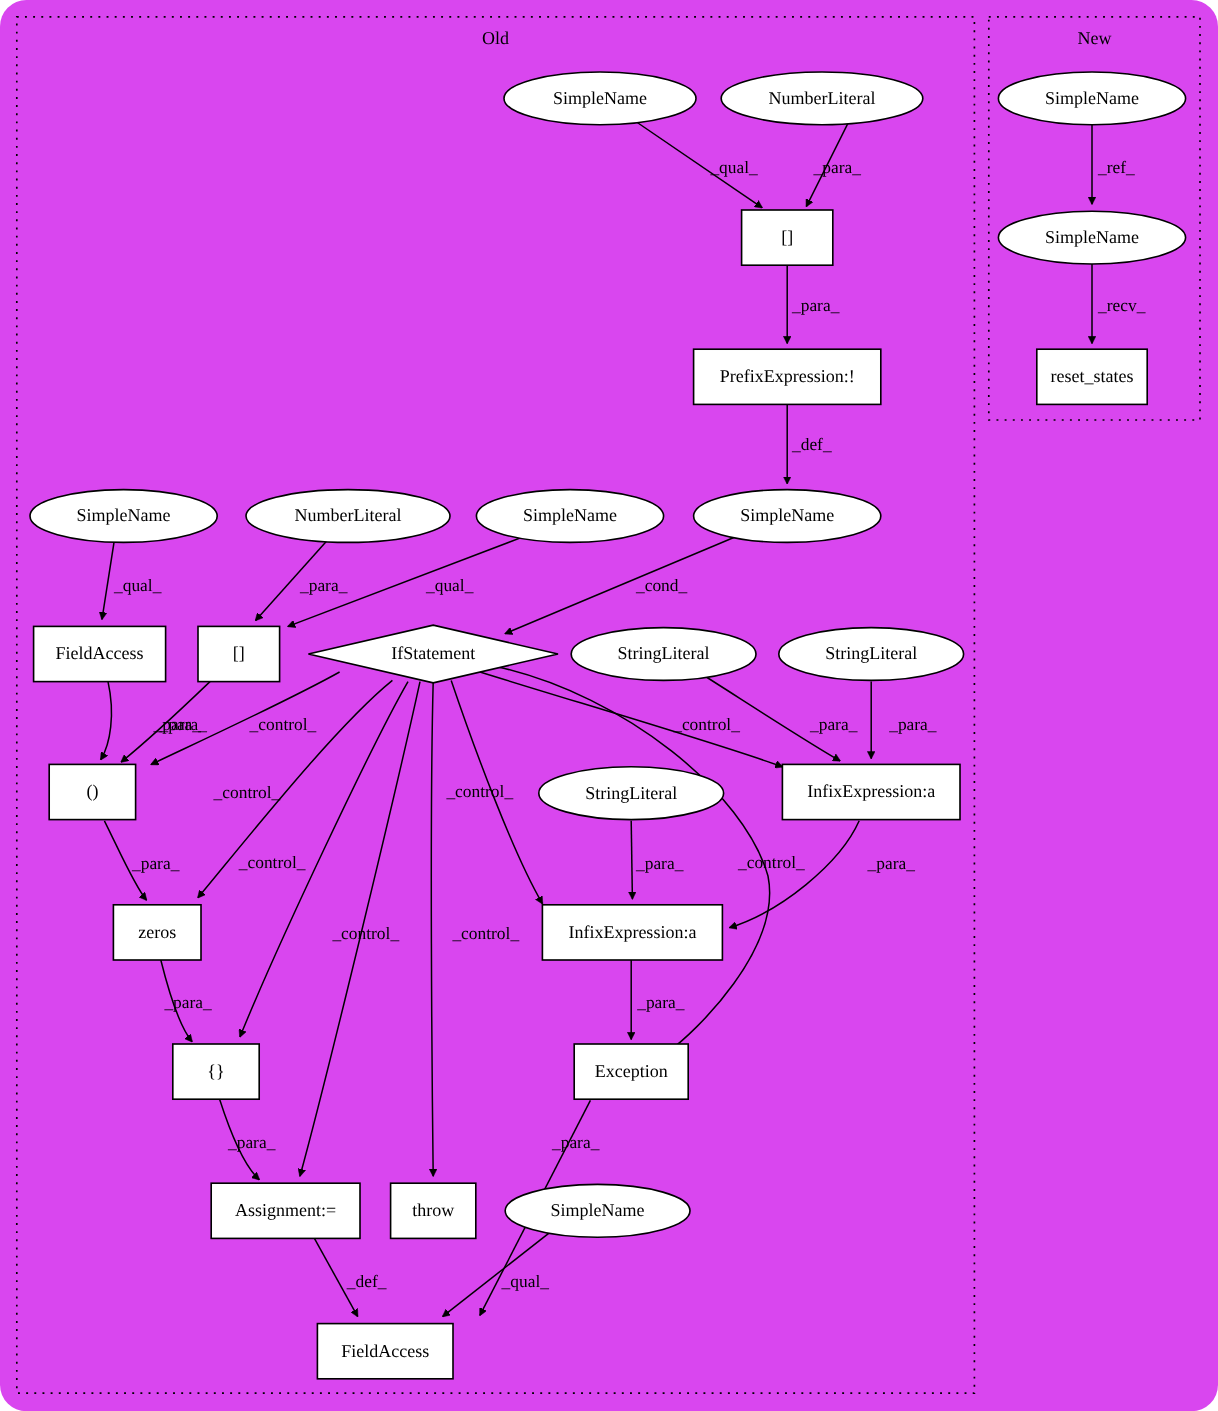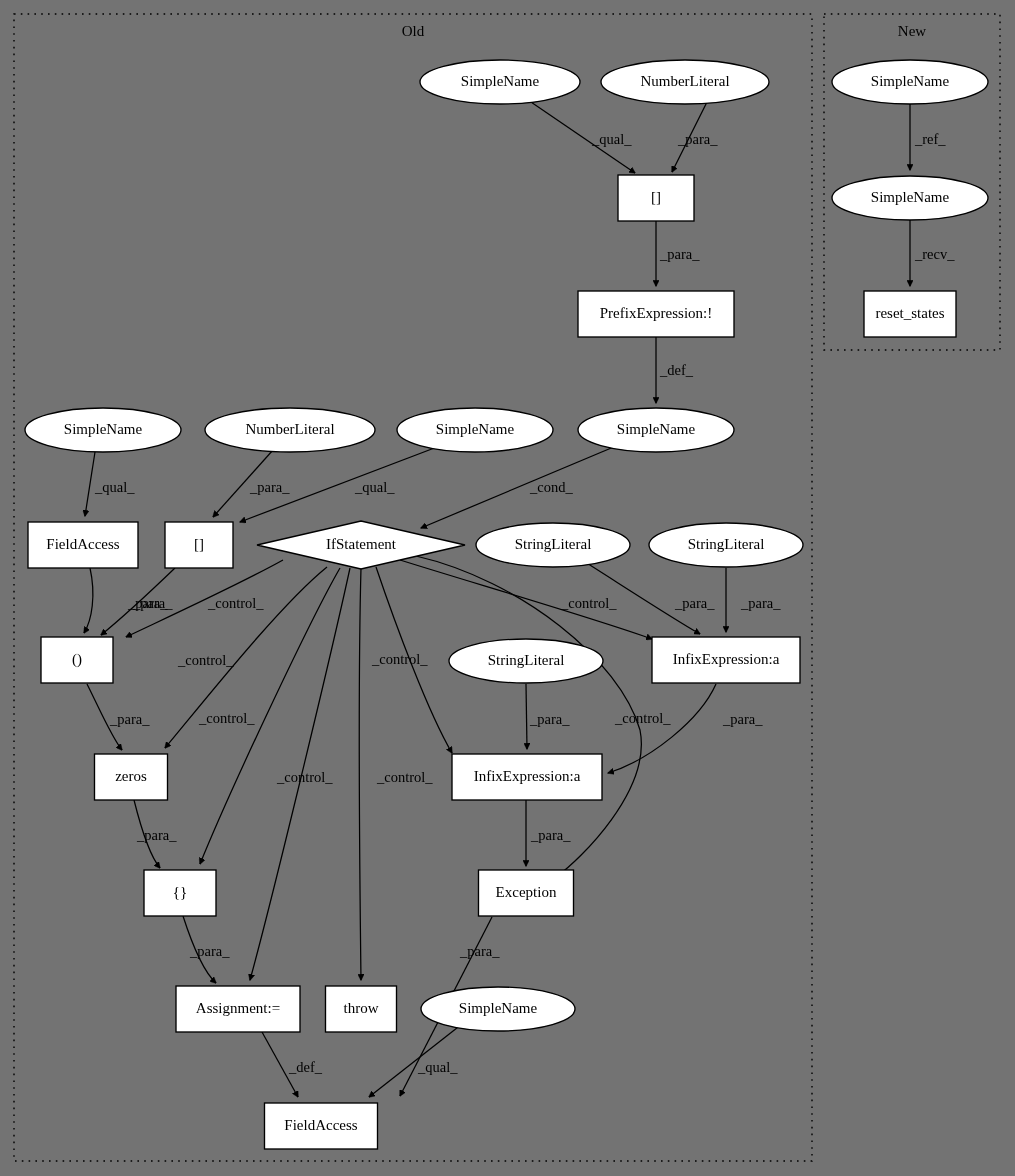--- a/index.html
+++ b/index.html
@@ -4,22 +4,23 @@
 <style>
   html, body {
     margin: 0;
     padding: 0;
     background: #ffffff;
   }
   #canvas-wrap {
     position: relative;
     width: 1015px;
     height: 1176px;
-    background: #737373;
+    background: #d946ef;
     overflow: hidden;
+    border-radius: 22px;
   }
   svg#graph {
     display: block;
     width: 1015px;
     height: 1176px;
     font-family: "Liberation Serif", "DejaVu Serif", serif;
   }
   .cluster-box {
     fill: none;
     stroke: #000000;

